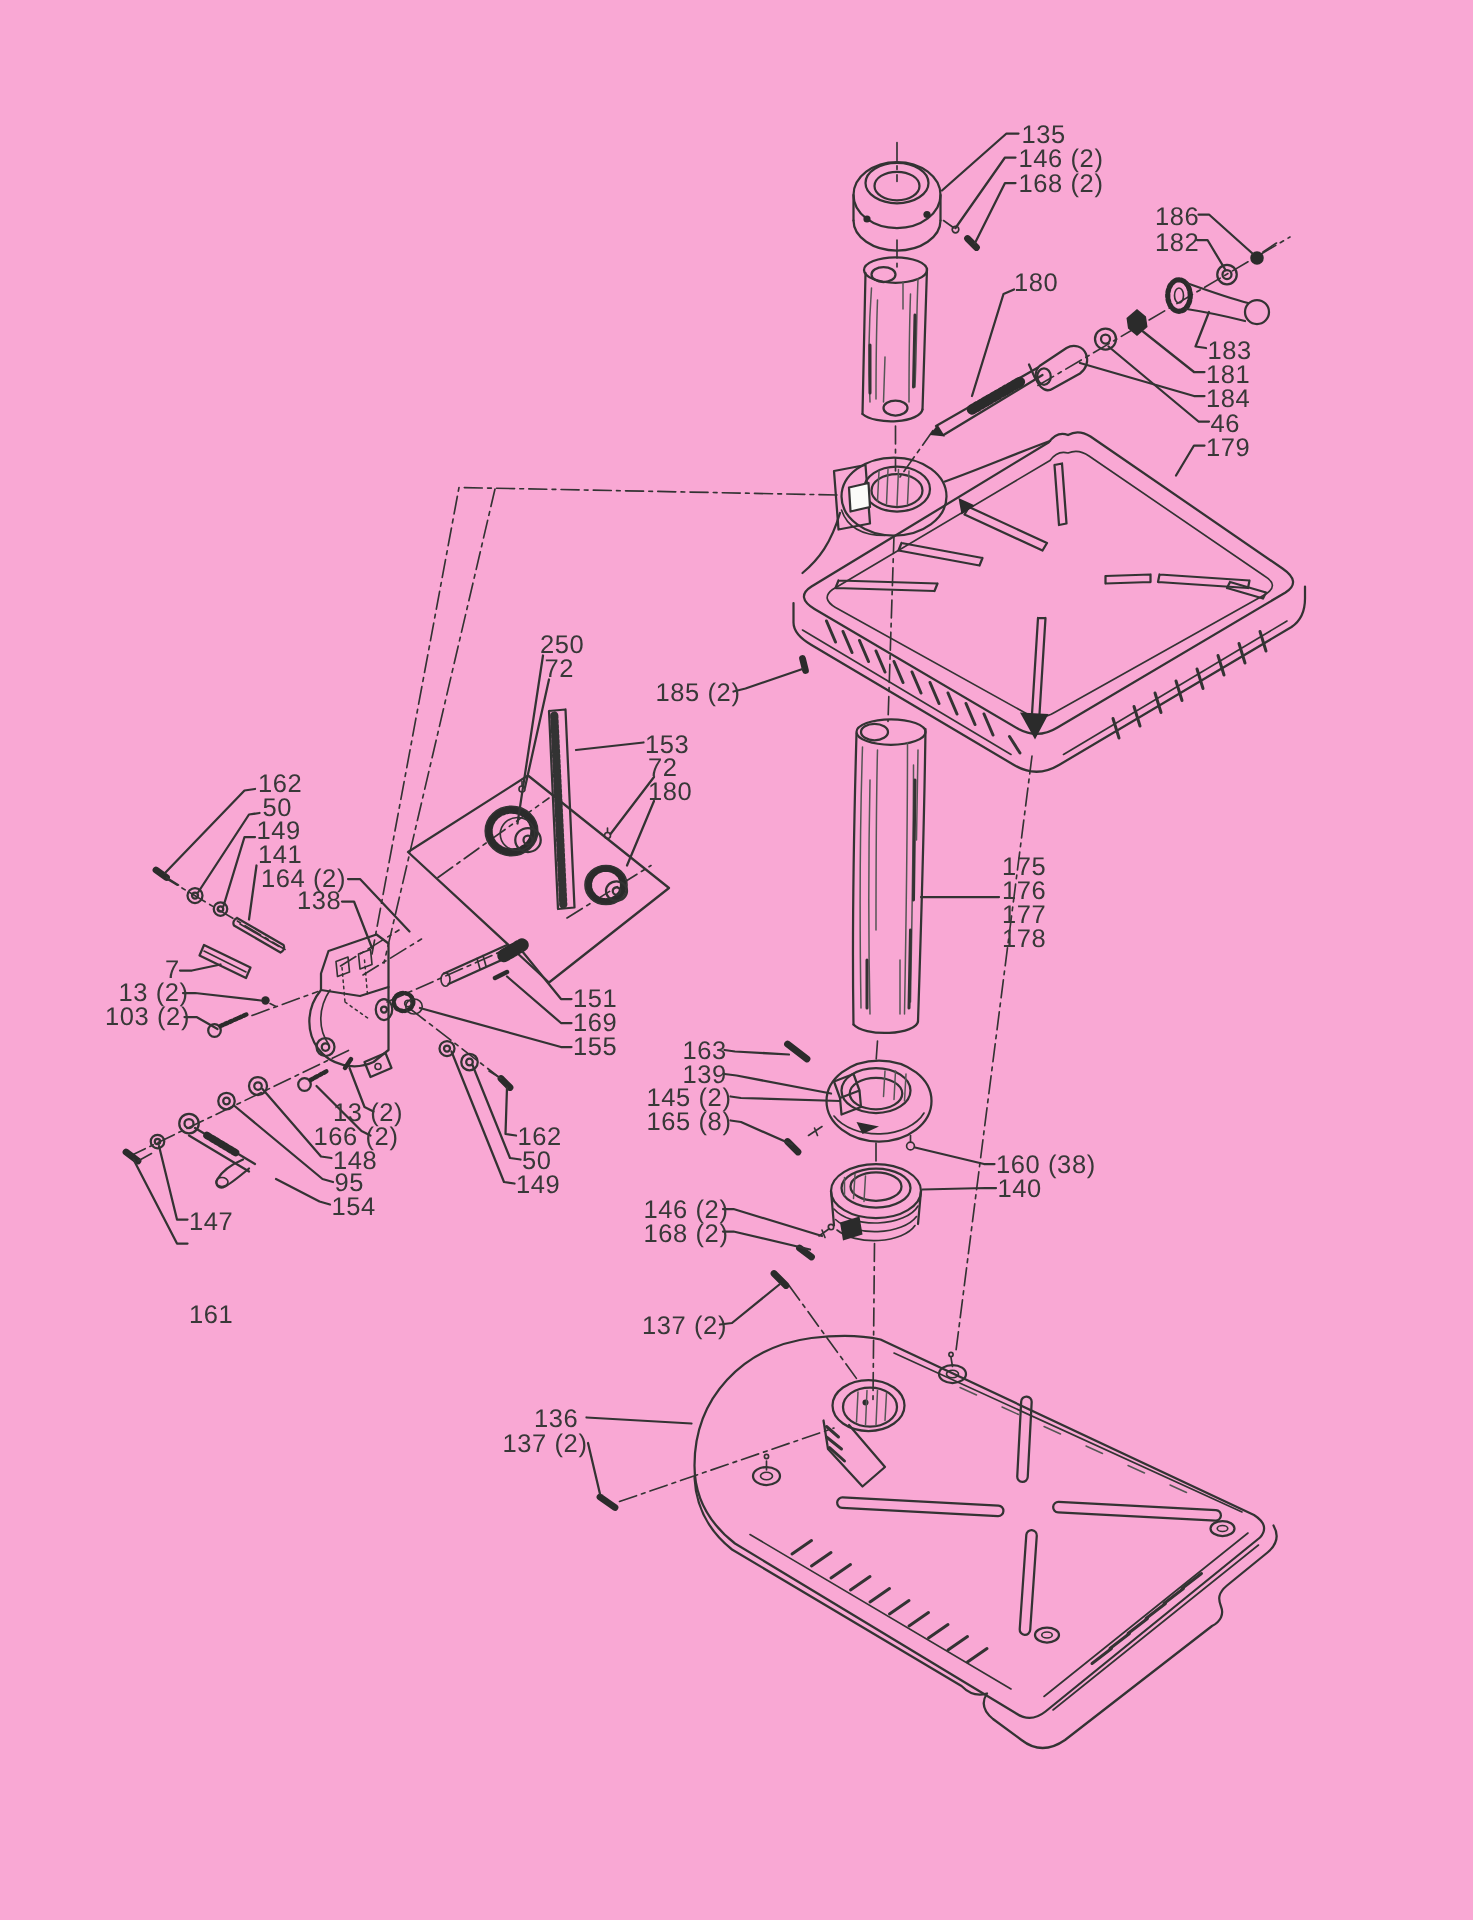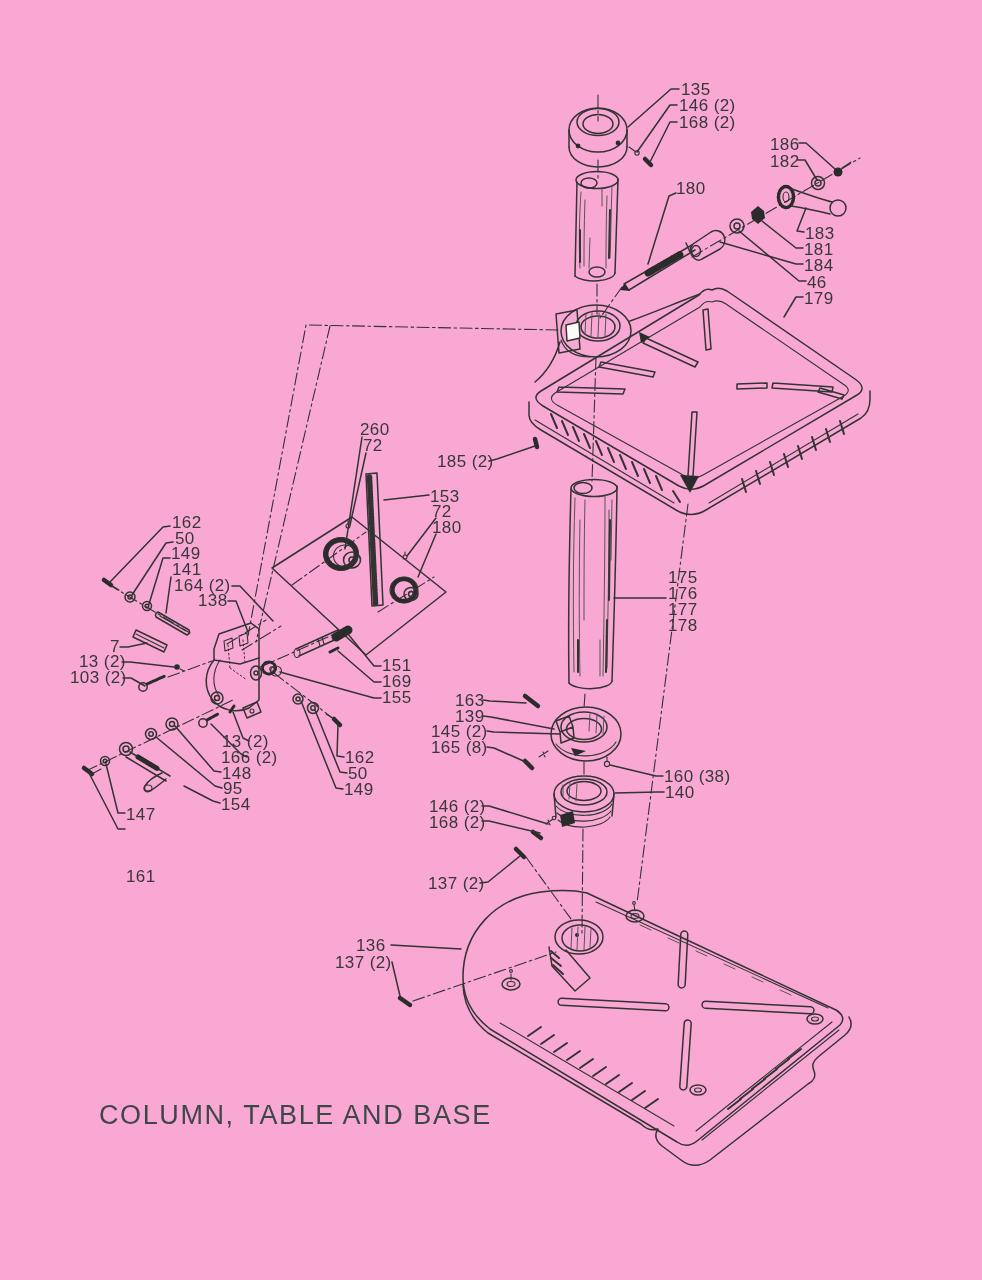--- a/index.html
+++ b/index.html
@@ -346,21 +346,21 @@
 <div class="lbl" style="left:679px;top:97px">146 (2)</div>
 <div class="lbl" style="left:679px;top:114px">168 (2)</div>
 <div class="lbl" style="left:770px;top:136px">186</div>
 <div class="lbl" style="left:770px;top:153px">182</div>
 <div class="lbl" style="left:676px;top:180px">180</div>
 <div class="lbl" style="left:805px;top:225px">183</div>
 <div class="lbl" style="left:804px;top:241px">181</div>
 <div class="lbl" style="left:804px;top:257px">184</div>
 <div class="lbl" style="left:807px;top:274px">46</div>
 <div class="lbl" style="left:804px;top:290px">179</div>
-<div class="lbl" style="left:360px;top:421px">260</div>
+<div class="lbl" style="left:360px;top:421px">250</div>
 <div class="lbl" style="left:363px;top:437px">72</div>
 <div class="lbl" style="left:437px;top:453px">185 (2)</div>
 <div class="lbl" style="left:430px;top:488px">153</div>
 <div class="lbl" style="left:432px;top:503px">72</div>
 <div class="lbl" style="left:432px;top:519px">180</div>
 <div class="lbl" style="left:172px;top:514px">162</div>
 <div class="lbl" style="left:175px;top:530px">50</div>
 <div class="lbl" style="left:171px;top:545px">149</div>
 <div class="lbl" style="left:172px;top:561px">141</div>
 <div class="lbl" style="left:174px;top:577px">164 (2)</div>
@@ -373,32 +373,31 @@
 <div class="lbl" style="left:79px;top:653px">13 (2)</div>
 <div class="lbl" style="left:70px;top:669px">103 (2)</div>
 <div class="lbl" style="left:382px;top:657px">151</div>
 <div class="lbl" style="left:382px;top:673px">169</div>
 <div class="lbl" style="left:382px;top:689px">155</div>
 <div class="lbl" style="left:455px;top:692px">163</div>
 <div class="lbl" style="left:455px;top:708px">139</div>
 <div class="lbl" style="left:431px;top:723px">145 (2)</div>
 <div class="lbl" style="left:431px;top:739px">165 (8)</div>
 <div class="lbl" style="left:222px;top:733px">13 (2)</div>
-<div class="lbl" style="left:221px;top:749px">166 (2)</div>
+<div class="lbl" style="left:209px;top:749px">166 (2)</div>
 <div class="lbl" style="left:222px;top:765px">148</div>
 <div class="lbl" style="left:223px;top:780px">95</div>
 <div class="lbl" style="left:221px;top:796px">154</div>
 <div class="lbl" style="left:345px;top:749px">162</div>
 <div class="lbl" style="left:348px;top:765px">50</div>
 <div class="lbl" style="left:344px;top:781px">149</div>
 <div class="lbl" style="left:664px;top:768px">160 (38)</div>
 <div class="lbl" style="left:665px;top:784px">140</div>
 <div class="lbl" style="left:126px;top:806px">147</div>
 <div class="lbl" style="left:126px;top:868px">161</div>
 <div class="lbl" style="left:429px;top:798px">146 (2)</div>
 <div class="lbl" style="left:429px;top:814px">168 (2)</div>
 <div class="lbl" style="left:428px;top:875px">137 (2)</div>
 <div class="lbl" style="left:356px;top:937px">136</div>
 <div class="lbl" style="left:335px;top:954px">137 (2)</div>
 
-<div class="title" style="left:99px;top:1102px">COLUMN, TABLE AND BASE</div>
 
 </div>
 
 </body></html>

